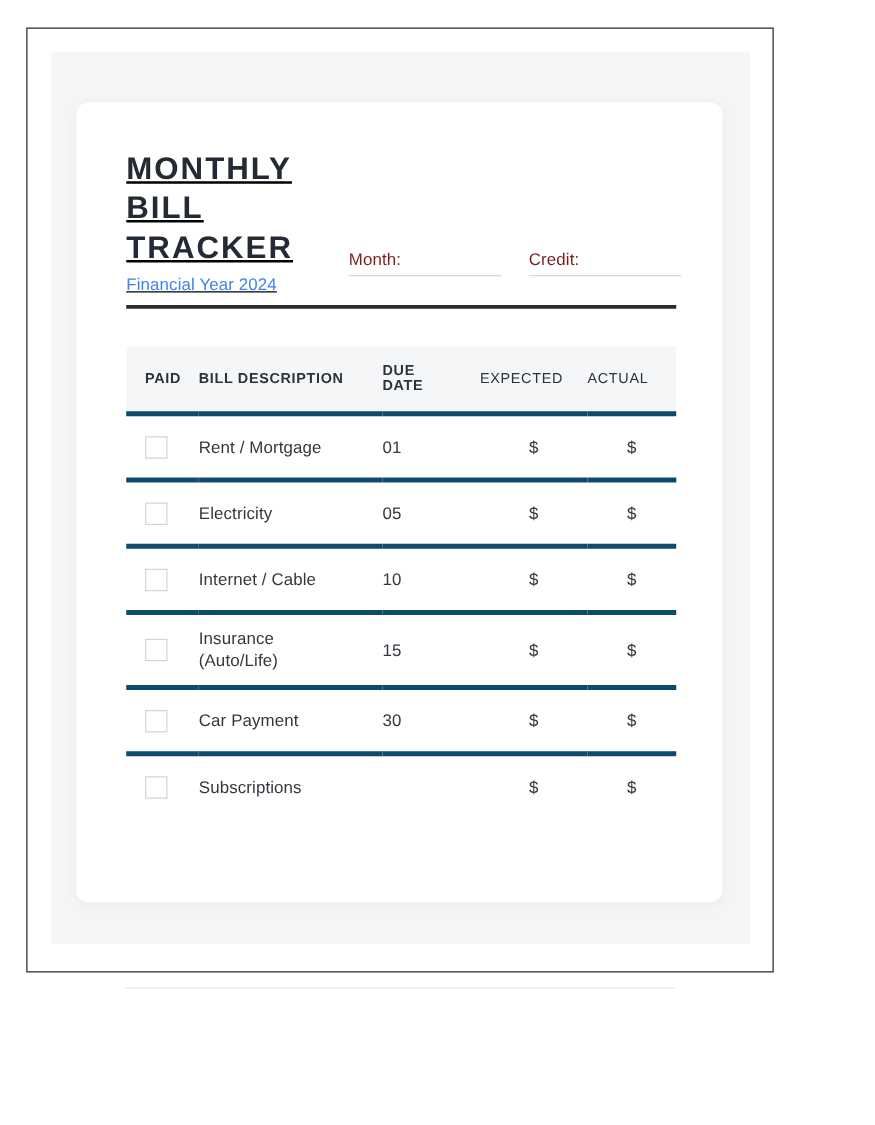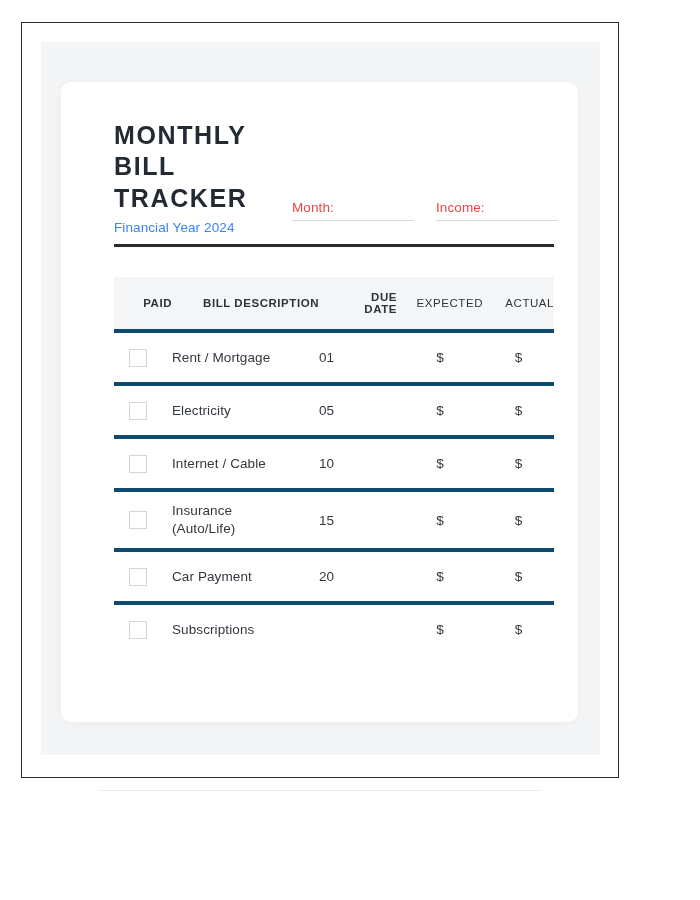--- a/index.html
+++ b/index.html
@@ -46,23 +46,24 @@
     width: 517px;
     height: 640px;
     background: #ffffff;
     border-radius: 10px;
     box-shadow: 0 2px 10px rgba(0,0,0,0.045);
   }
 
   
   #doc-content {
     position: absolute;
-    left: 75px;
+    left: 62px;
     top: 82px;
     width: 443px;
+    text-decoration: underline;
   }
 
   
   .header-block {
     position: relative;
     padding: 38px 0 0 39px;
     height: 162px;
     box-sizing: border-box;
   }
   #doc-title {
@@ -91,21 +92,21 @@
     width: 270px;
     display: flex;
     gap: 22px;
   }
   .fill-field {
     width: 122px;
   }
   .fill-label {
     display: block;
     font-size: 13.5px;
-    color: #ef4444;
+    color: #7f1d1d;
     padding-bottom: 5px;
     letter-spacing: 0.1px;
   }
   .fill-line {
     display: block;
     height: 1px;
     background: #d6d8db;
     width: 100%;
   }
 
@@ -128,21 +129,21 @@
     border-collapse: collapse;
     table-layout: fixed;
   }
   #bill-table thead tr {
     background: #f5f6f7;
   }
   #bill-table th {
     padding: 12px 0 12px 0;
     font-size: 11.5px;
     color: #2d333b;
-    text-align: right;
+    text-align: left;
     vertical-align: middle;
     letter-spacing: 0.55px;
     height: 54px;
     box-sizing: border-box;
   }
   .th-paid    { width: 58px;  padding-left: 15px !important; font-weight: bold; }
   .th-desc    { width: 147px; font-weight: bold; }
   .th-due     { width: 78px;  font-weight: bold; }
   .th-expected{ width: 86px;  text-align: right; font-weight: normal; }
   .th-actual  { width: 71px;  text-align: right; font-weight: normal; }
@@ -198,21 +199,21 @@
   <div class="header-block">
     <h1 id="doc-title">MONTHLY BILL TRACKER</h1>
     <p id="doc-subtitle">Financial Year 2024</p>
 
     <div class="fill-fields">
       <div class="fill-field">
         <span class="fill-label">Month:</span>
         <span class="fill-line"></span>
       </div>
       <div class="fill-field">
-        <span class="fill-label">Income:</span>
+        <span class="fill-label">Credit:</span>
         <span class="fill-line"></span>
       </div>
     </div>
   </div>
 
   <div id="header-rule"></div>
 
   <table id="bill-table">
     <thead>
       <tr>
@@ -261,21 +262,21 @@
           <td class="td-desc">Insurance<br>(Auto/Life)</td>
           <td class="td-due">15</td>
           <td class="td-amount">$</td>
           <td class="td-amount">$</td>
         </tr>
         <tr>
           <td class="td-paid">
             <span class="paid-checkbox"></span>
           </td>
           <td class="td-desc">Car Payment</td>
-          <td class="td-due">20</td>
+          <td class="td-due">30</td>
           <td class="td-amount">$</td>
           <td class="td-amount">$</td>
         </tr>
         <tr>
           <td class="td-paid">
             <span class="paid-checkbox"></span>
           </td>
           <td class="td-desc">Subscriptions</td>
           <td class="td-due"></td>
           <td class="td-amount">$</td>

